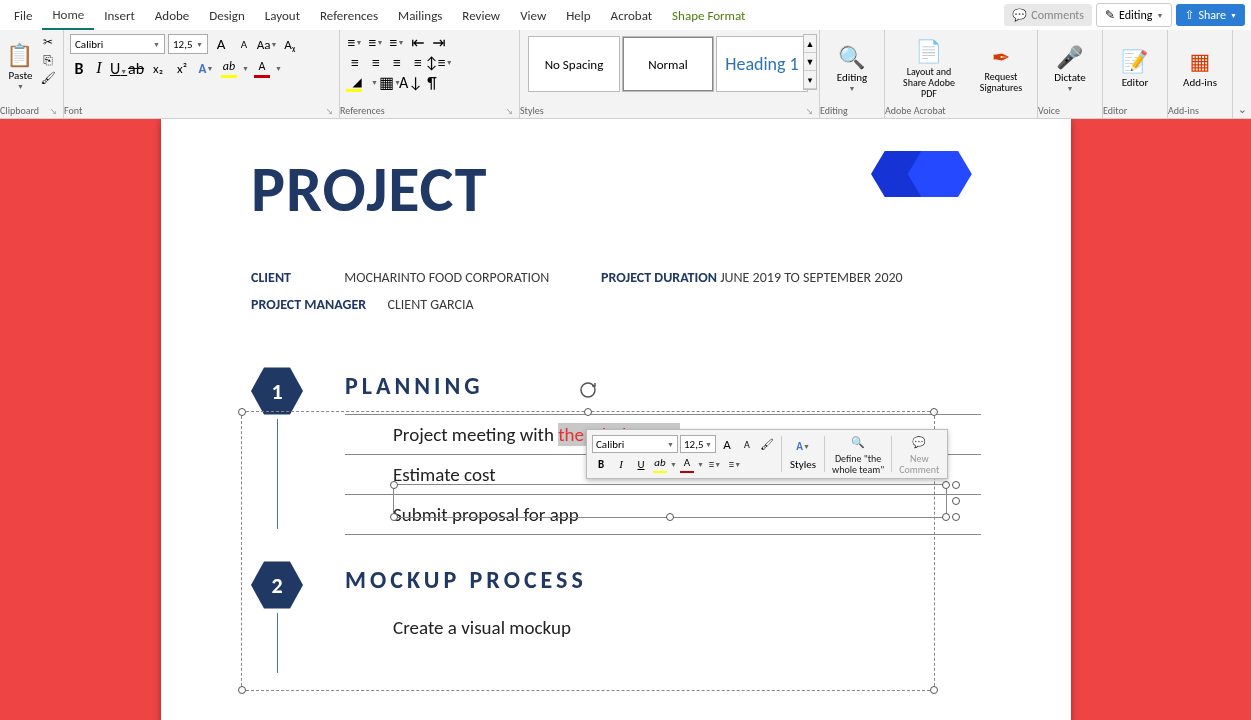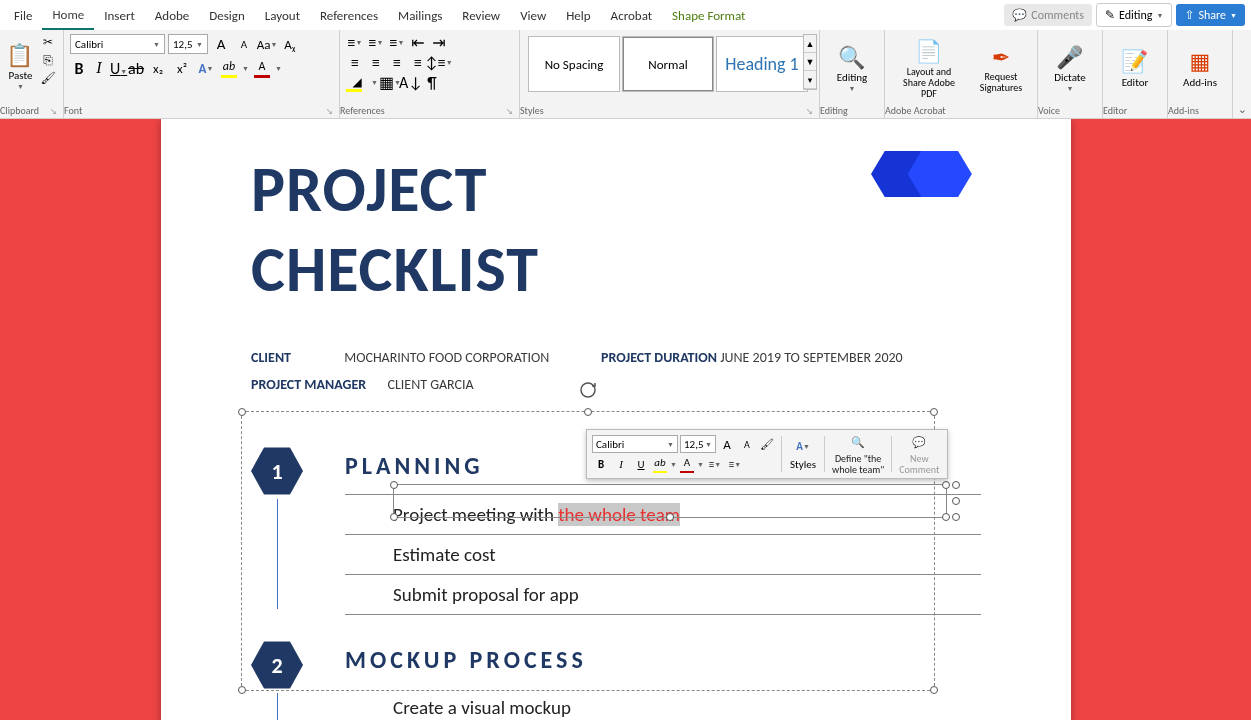--- a/index.html
+++ b/index.html
@@ -333,21 +333,20 @@
   <div class="page">
 
     <div class="logo">
       <svg viewBox="0 0 120 70">
           <polygon points="15,10 55,10 70,35 55,60 15,60 0,35" fill="#1633d6"></polygon>
           <polygon points="55,10 95,10 110,35 95,60 55,60 40,35" fill="#2449ff"></polygon>
         </svg>
     </div>
 
     <div class="doc-title">PROJECT</div>
-    <div class="doc-title">CHECKLIST</div>
 
     <div class="meta">
       <div>
         <span class="meta-label" style="width:90px">CLIENT</span>
         <span class="meta-val">MOCHARINTO FOOD CORPORATION</span>
       </div>
       <div>
         <span class="meta-label">PROJECT DURATION</span>
         <span class="meta-val">JUNE 2019 TO SEPTEMBER 2020</span>
       </div>

